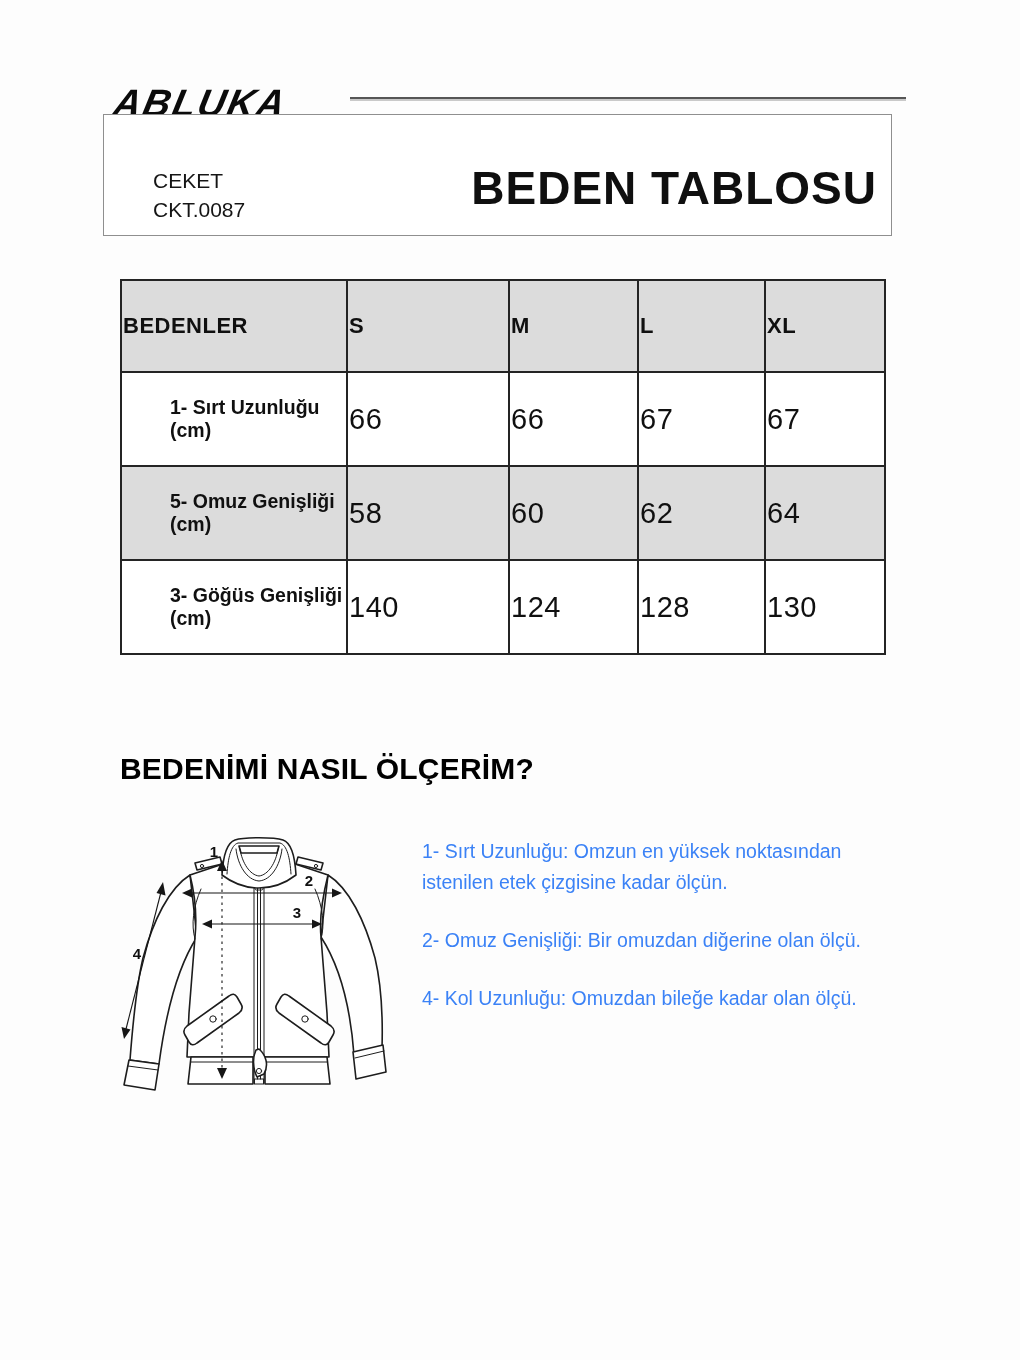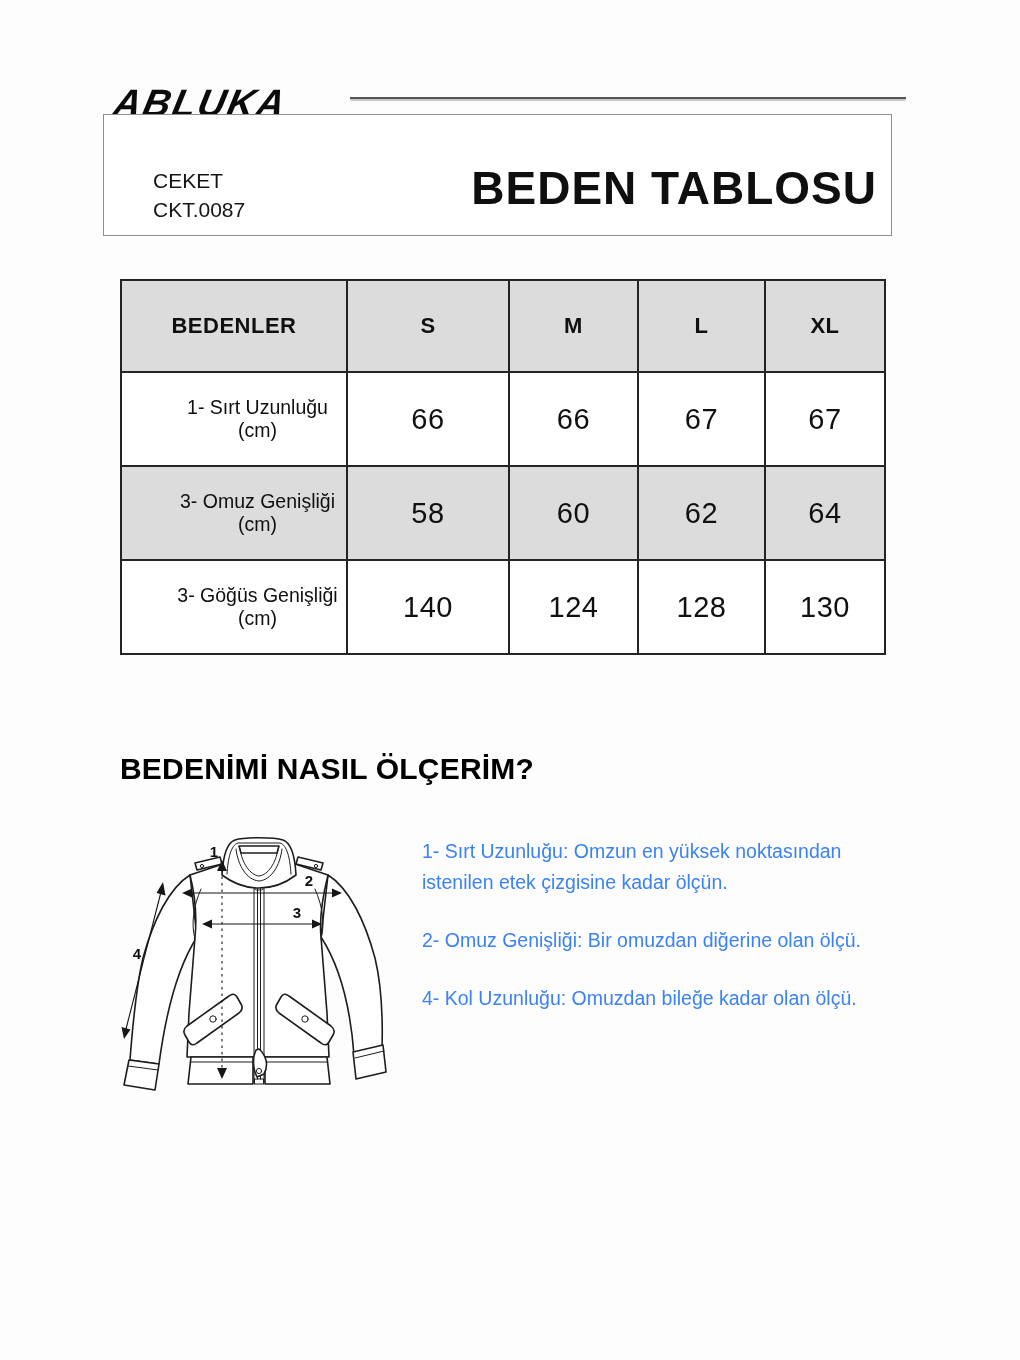--- a/index.html
+++ b/index.html
@@ -43,26 +43,26 @@
   table.size{
     width:764px;border-collapse:collapse;table-layout:fixed;
   }
   table.size col.c0{width:226px;}
   table.size col.c1{width:162px;}
   table.size col.c2{width:129px;}
   table.size col.c3{width:127px;}
   table.size col.c4{width:120px;}
   table.size th,table.size td{
     border:2px solid #242424;
-    text-align:center;vertical-align:middle;
+    text-align:left;vertical-align:middle;
     background:#ffffff;color:#101010;
   }
   table.size tr.head th{height:88px;font-size:22px;font-weight:700;letter-spacing:.5px;}
   table.size tr.data td{height:90px;}
-  table.size td.label-cell{font-size:19.5px;font-weight:400;padding-left:48px;}
+  table.size td.label-cell{font-size:19.5px;font-weight:700;padding-left:48px;}
   table.size td.value-cell{font-size:29px;font-weight:400;letter-spacing:.5px;}
   table.size .shade th,table.size .shade td{background:#dcdcdc;}
   
   .measure-heading{
     position:absolute;left:120px;top:752px;
     font-size:30px;font-weight:800;letter-spacing:.2px;color:#000000;
     white-space:nowrap;
   }
   .jacket-svg{position:absolute;left:113px;top:833px;}
   .instructions{
@@ -111,21 +111,21 @@
       <th>XL</th>
     </tr>
     <tr class="data">
       <td class="label-cell">1- Sırt Uzunluğu (cm)</td>
       <td class="value-cell">66</td>
       <td class="value-cell">66</td>
       <td class="value-cell">67</td>
       <td class="value-cell">67</td>
     </tr>
     <tr class="data shade">
-      <td class="label-cell">3- Omuz Genişliği (cm)</td>
+      <td class="label-cell">5- Omuz Genişliği (cm)</td>
       <td class="value-cell">58</td>
       <td class="value-cell">60</td>
       <td class="value-cell">62</td>
       <td class="value-cell">64</td>
     </tr>
     <tr class="data">
       <td class="label-cell">3- Göğüs Genişliği (cm)</td>
       <td class="value-cell">140</td>
       <td class="value-cell">124</td>
       <td class="value-cell">128</td>

